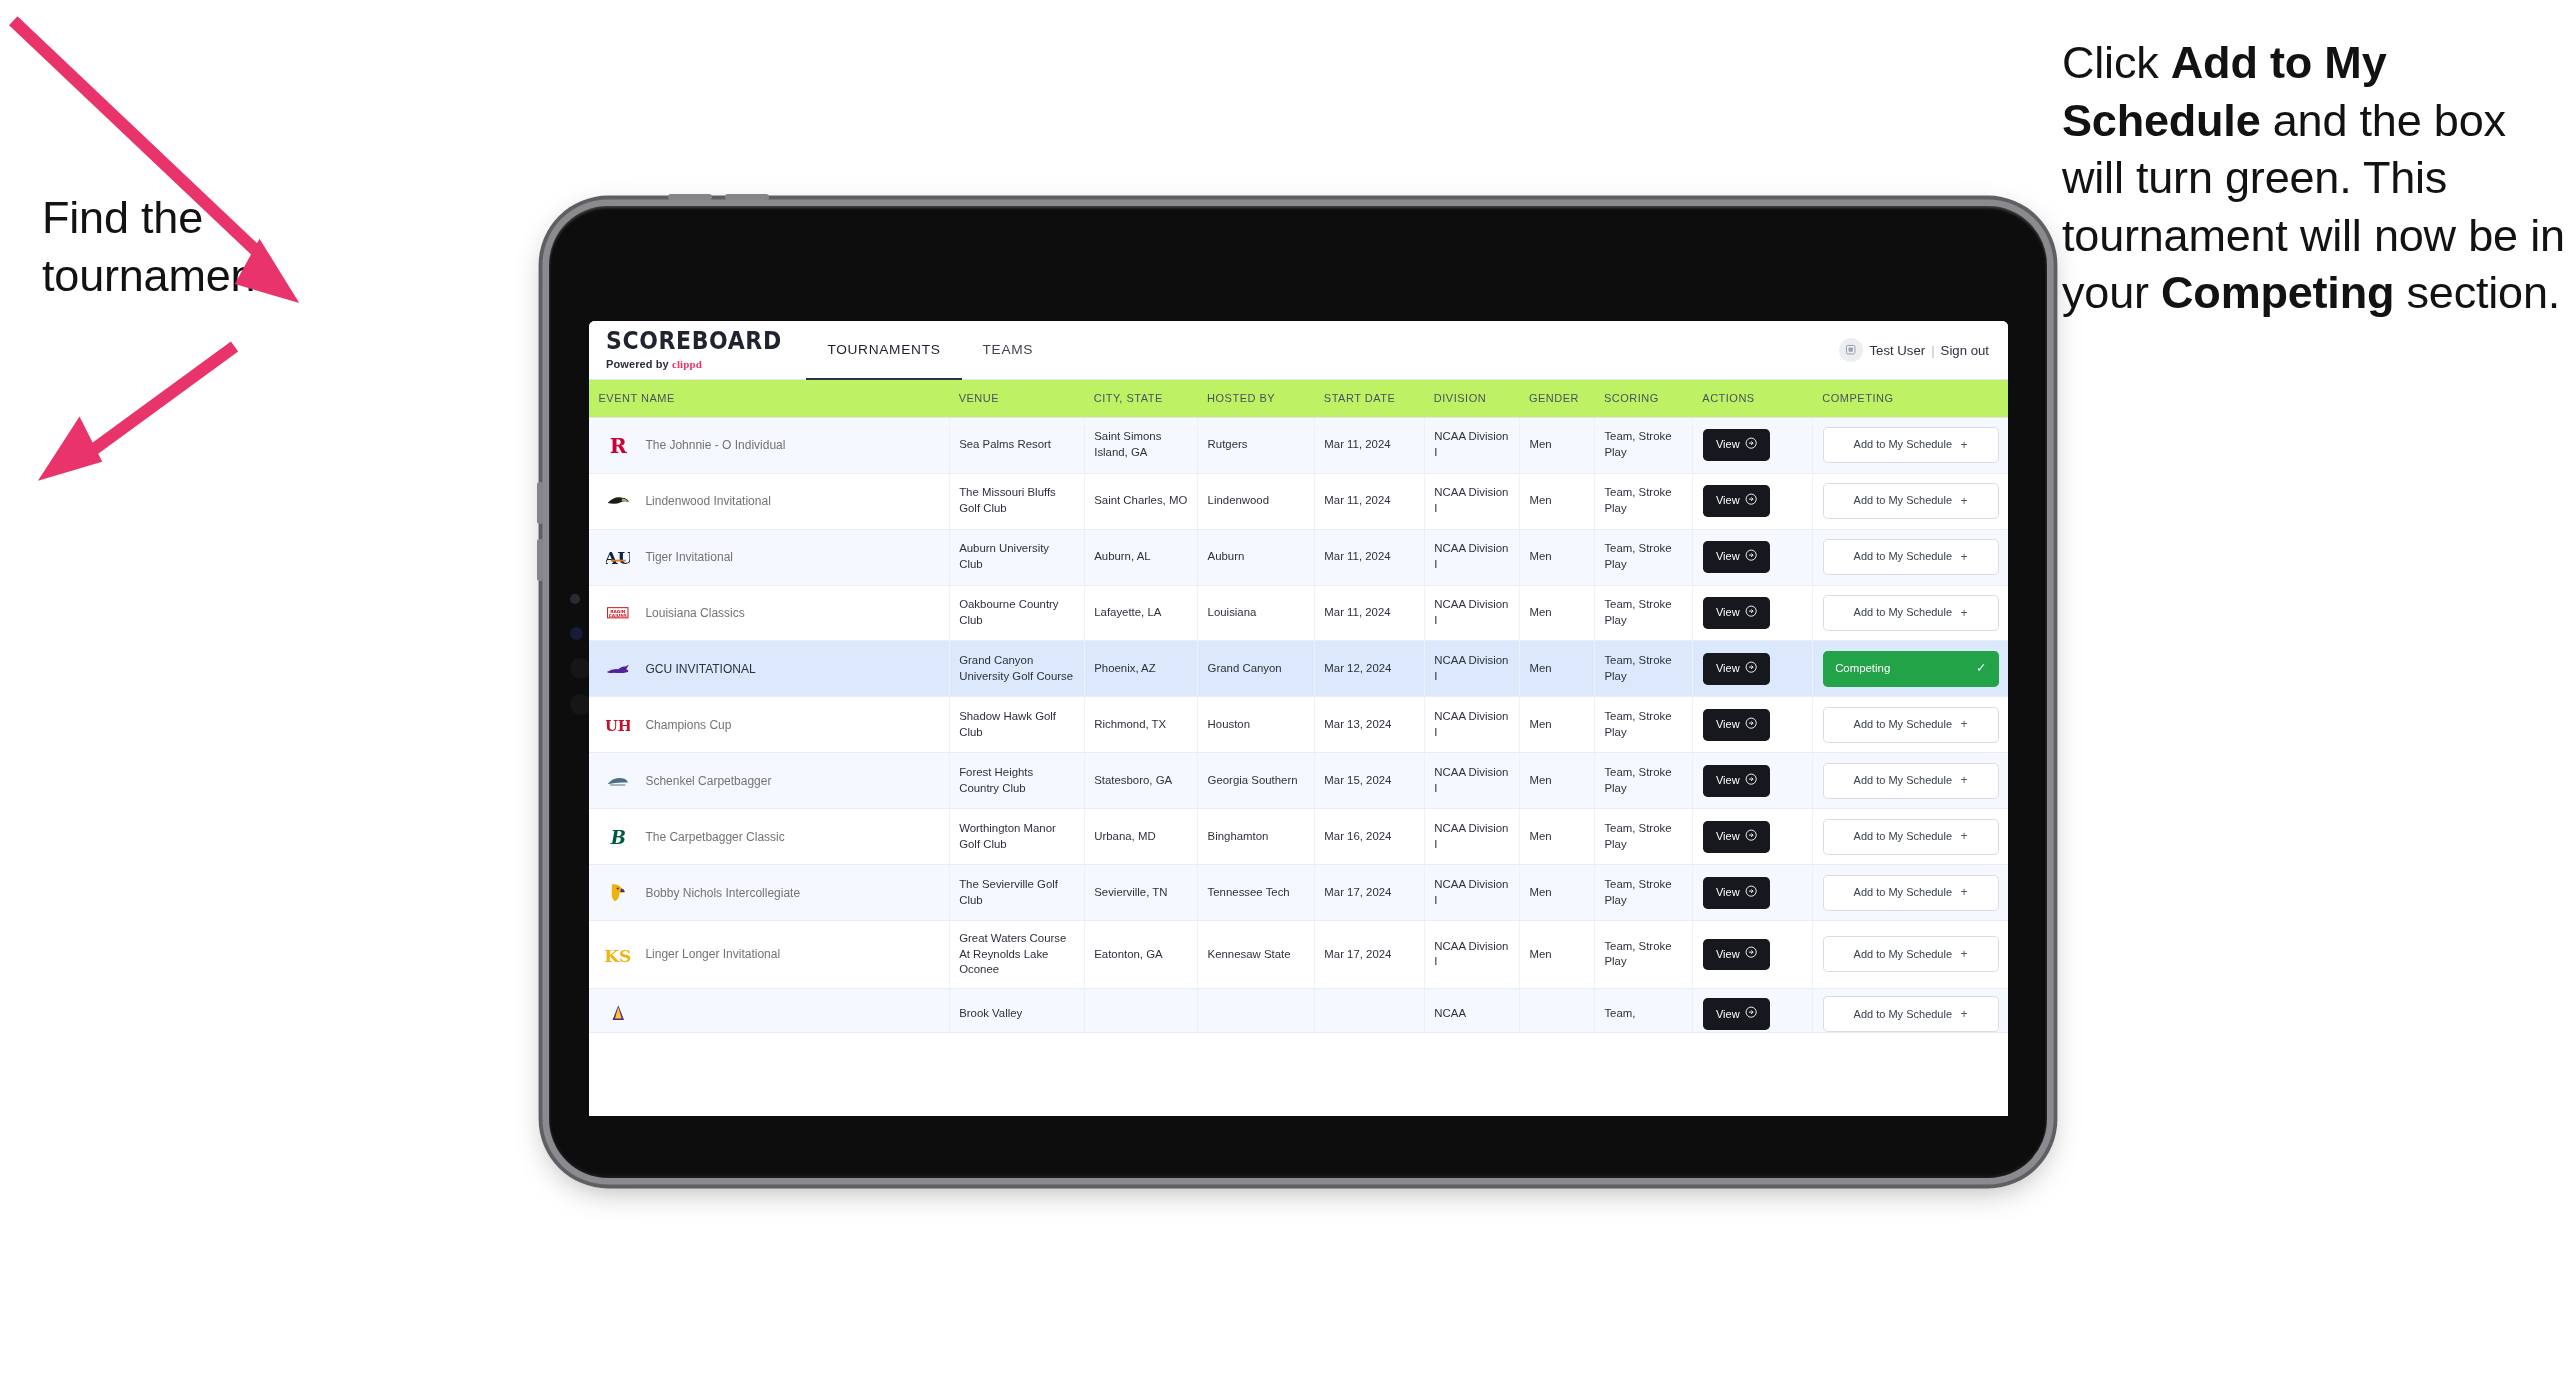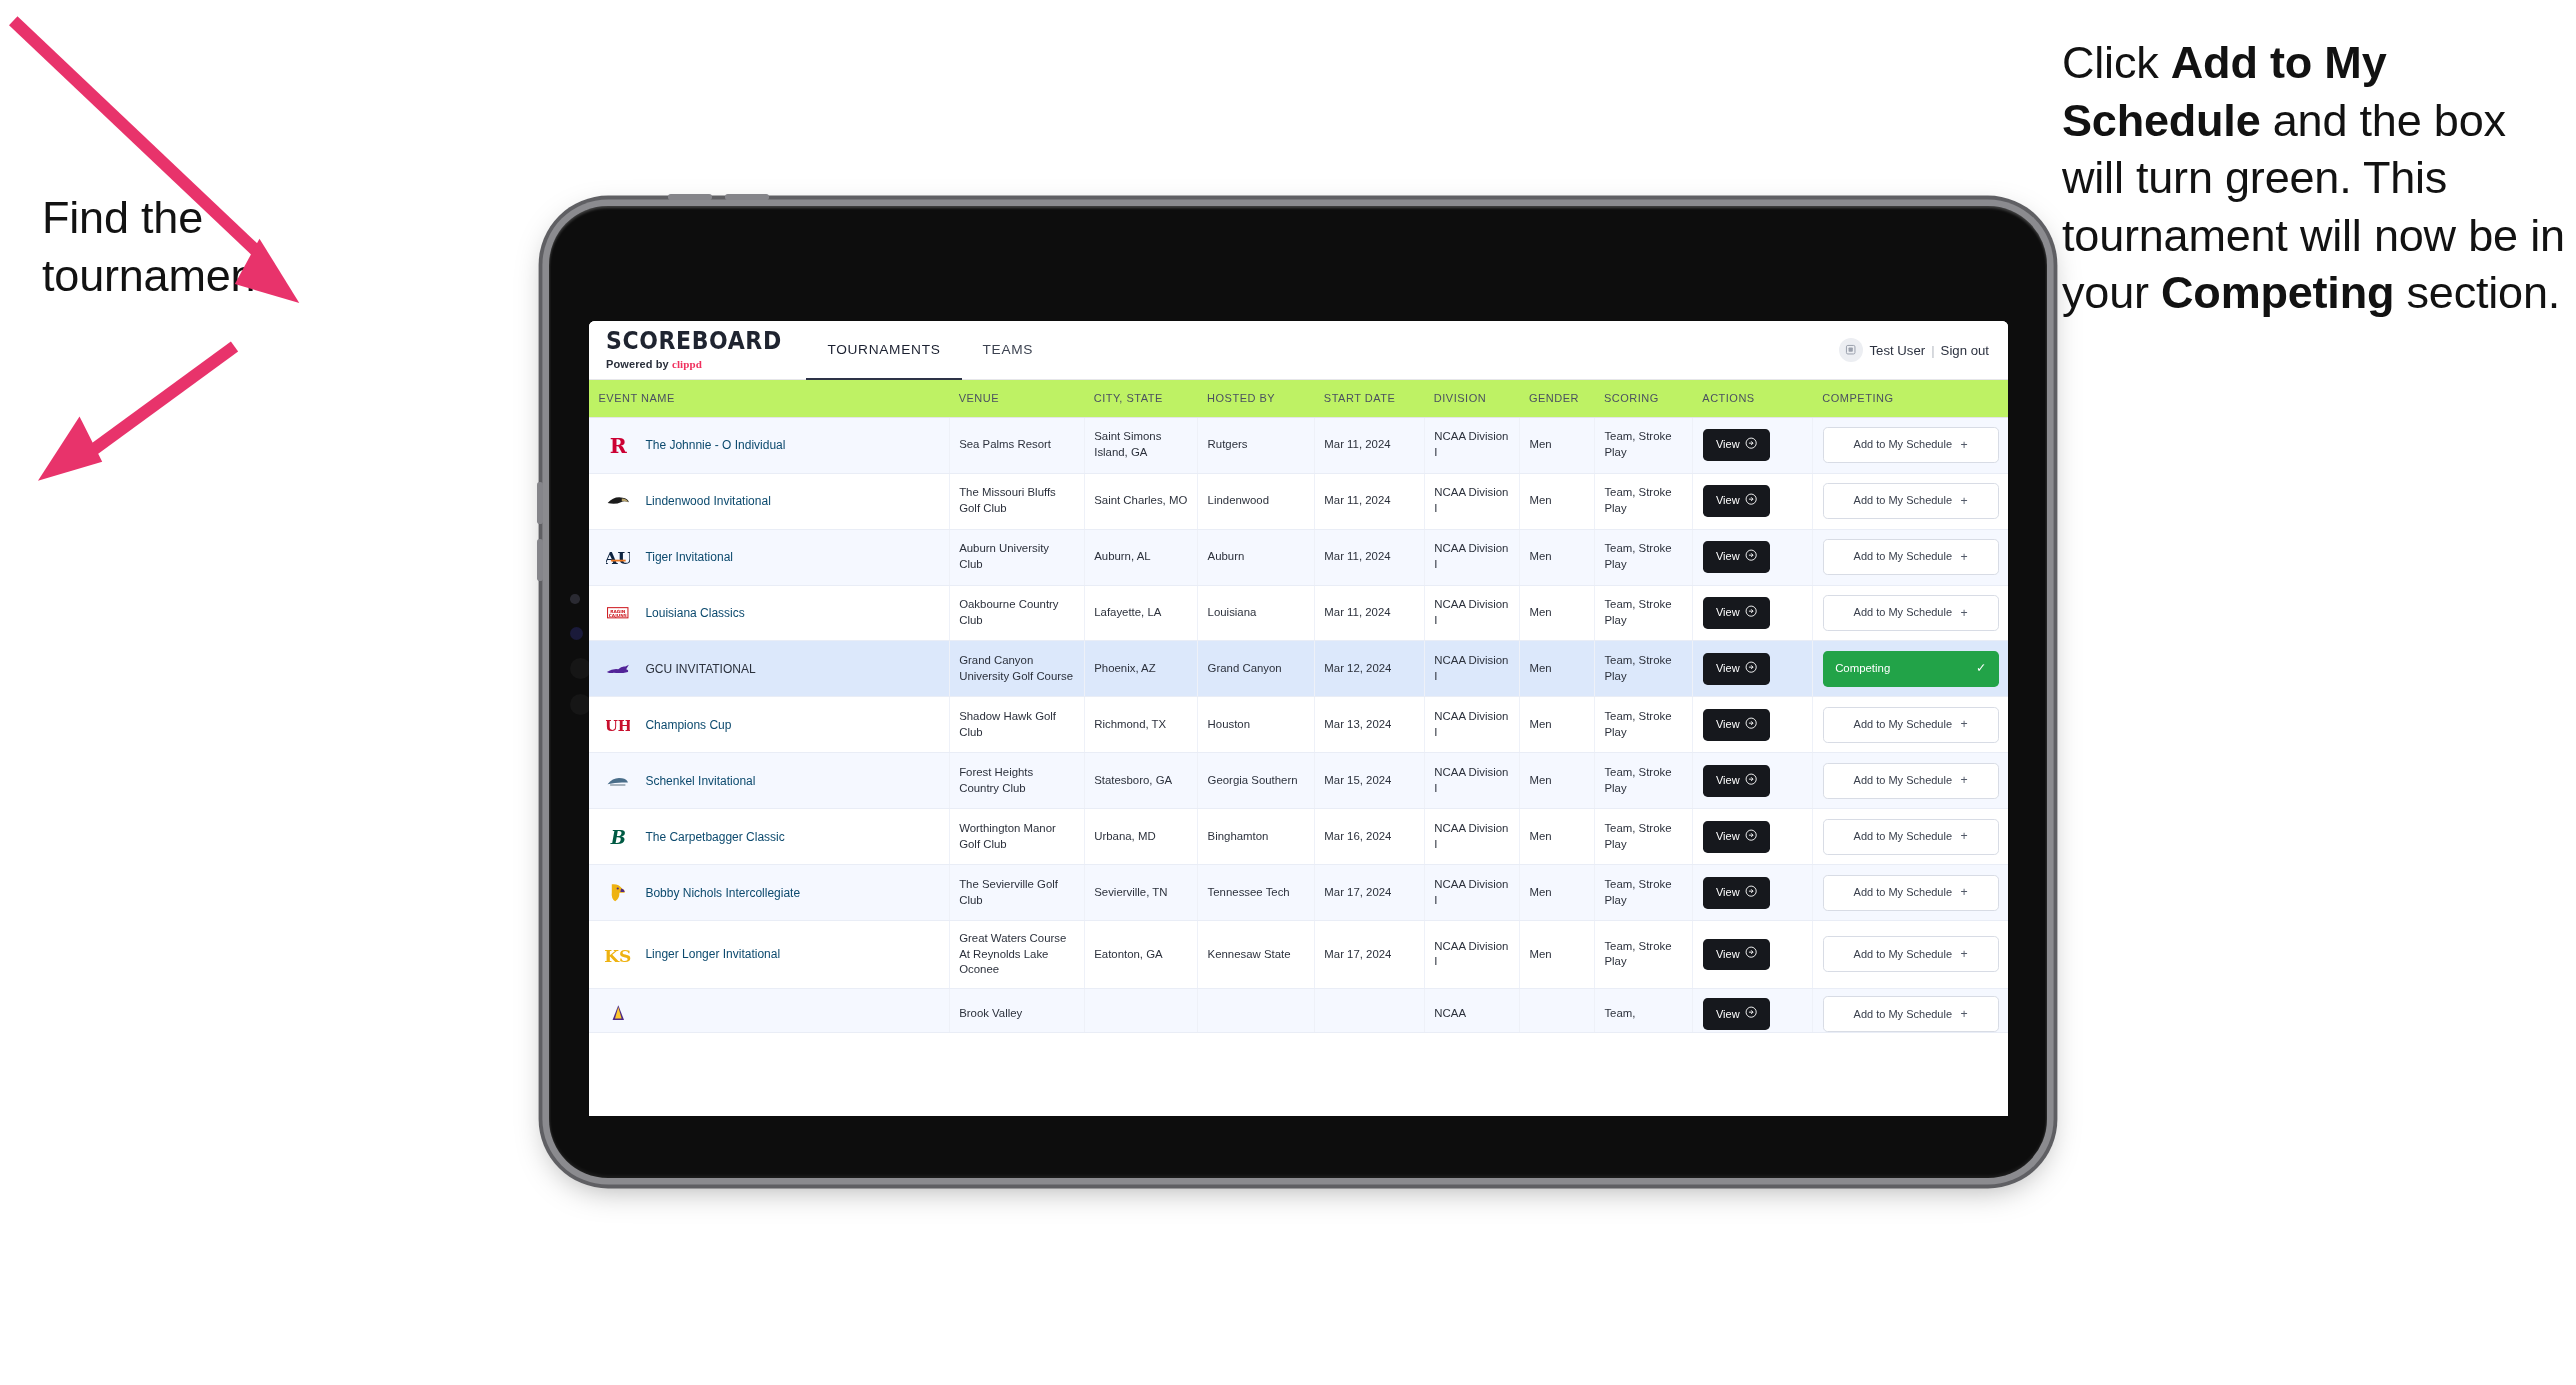--- a/index.html
+++ b/index.html
@@ -137,21 +137,21 @@
     vertical-align: middle;
     line-height: 1.38;
   }
   tbody td:last-child { border-right: none; }
   tbody tr { background: #f5f8ff; }
   tbody tr.alt { background: #ffffff; }
   tbody tr.selected { background: #dce8fb; }
 
   .ev-cell { display: flex; align-items: center; gap: 13.2px; padding-left: 5.7px; }
   .logo { width: 28px; height: 28px; flex: 0 0 28px; display:flex; align-items:center; justify-content:center; }
-  .ev-name { font-size: 12px; color: #0c4a6e; }
+  .ev-name { font-size: 12px; color: #737373; }
   tr.selected .ev-name { color: #2b313c; }
 
   
   .btn-view {
     display: inline-flex; align-items: center; justify-content: center; gap: 5px;
     background: #16181d; color: #fff;
     font-size: 11px;
     border-radius: 4.7px;
     padding: 7.6px 13.2px;
     cursor: pointer;
@@ -470,21 +470,21 @@
               </tr>
               <tr>
                 <td>
                   <div class="ev-cell">
                     <span class="logo">
                       <svg viewBox="0 0 30 30" width="25.5" height="25.5">
                         <path d="M3 19 Q10 10 20 12 Q26 13 27 17 L20 17 Q12 17 3 19Z" fill="#4a6e8a"></path>
                         <path d="M6 20 h18" stroke="#9aa8b4" stroke-width="2" fill="none"></path>
                       </svg>
                     </span>
-                    <span class="ev-name">Schenkel Invitational</span>
+                    <span class="ev-name">Schenkel Carpetbagger</span>
                   </div>
                 </td>
                 <td>Forest Heights Country Club</td>
                 <td>Statesboro, GA</td>
                 <td>Georgia Southern</td>
                 <td>Mar 15, 2024</td>
                 <td>NCAA Division I</td>
                 <td>Men</td>
                 <td>Team, Stroke Play</td>
                 <td><span class="btn-view">

